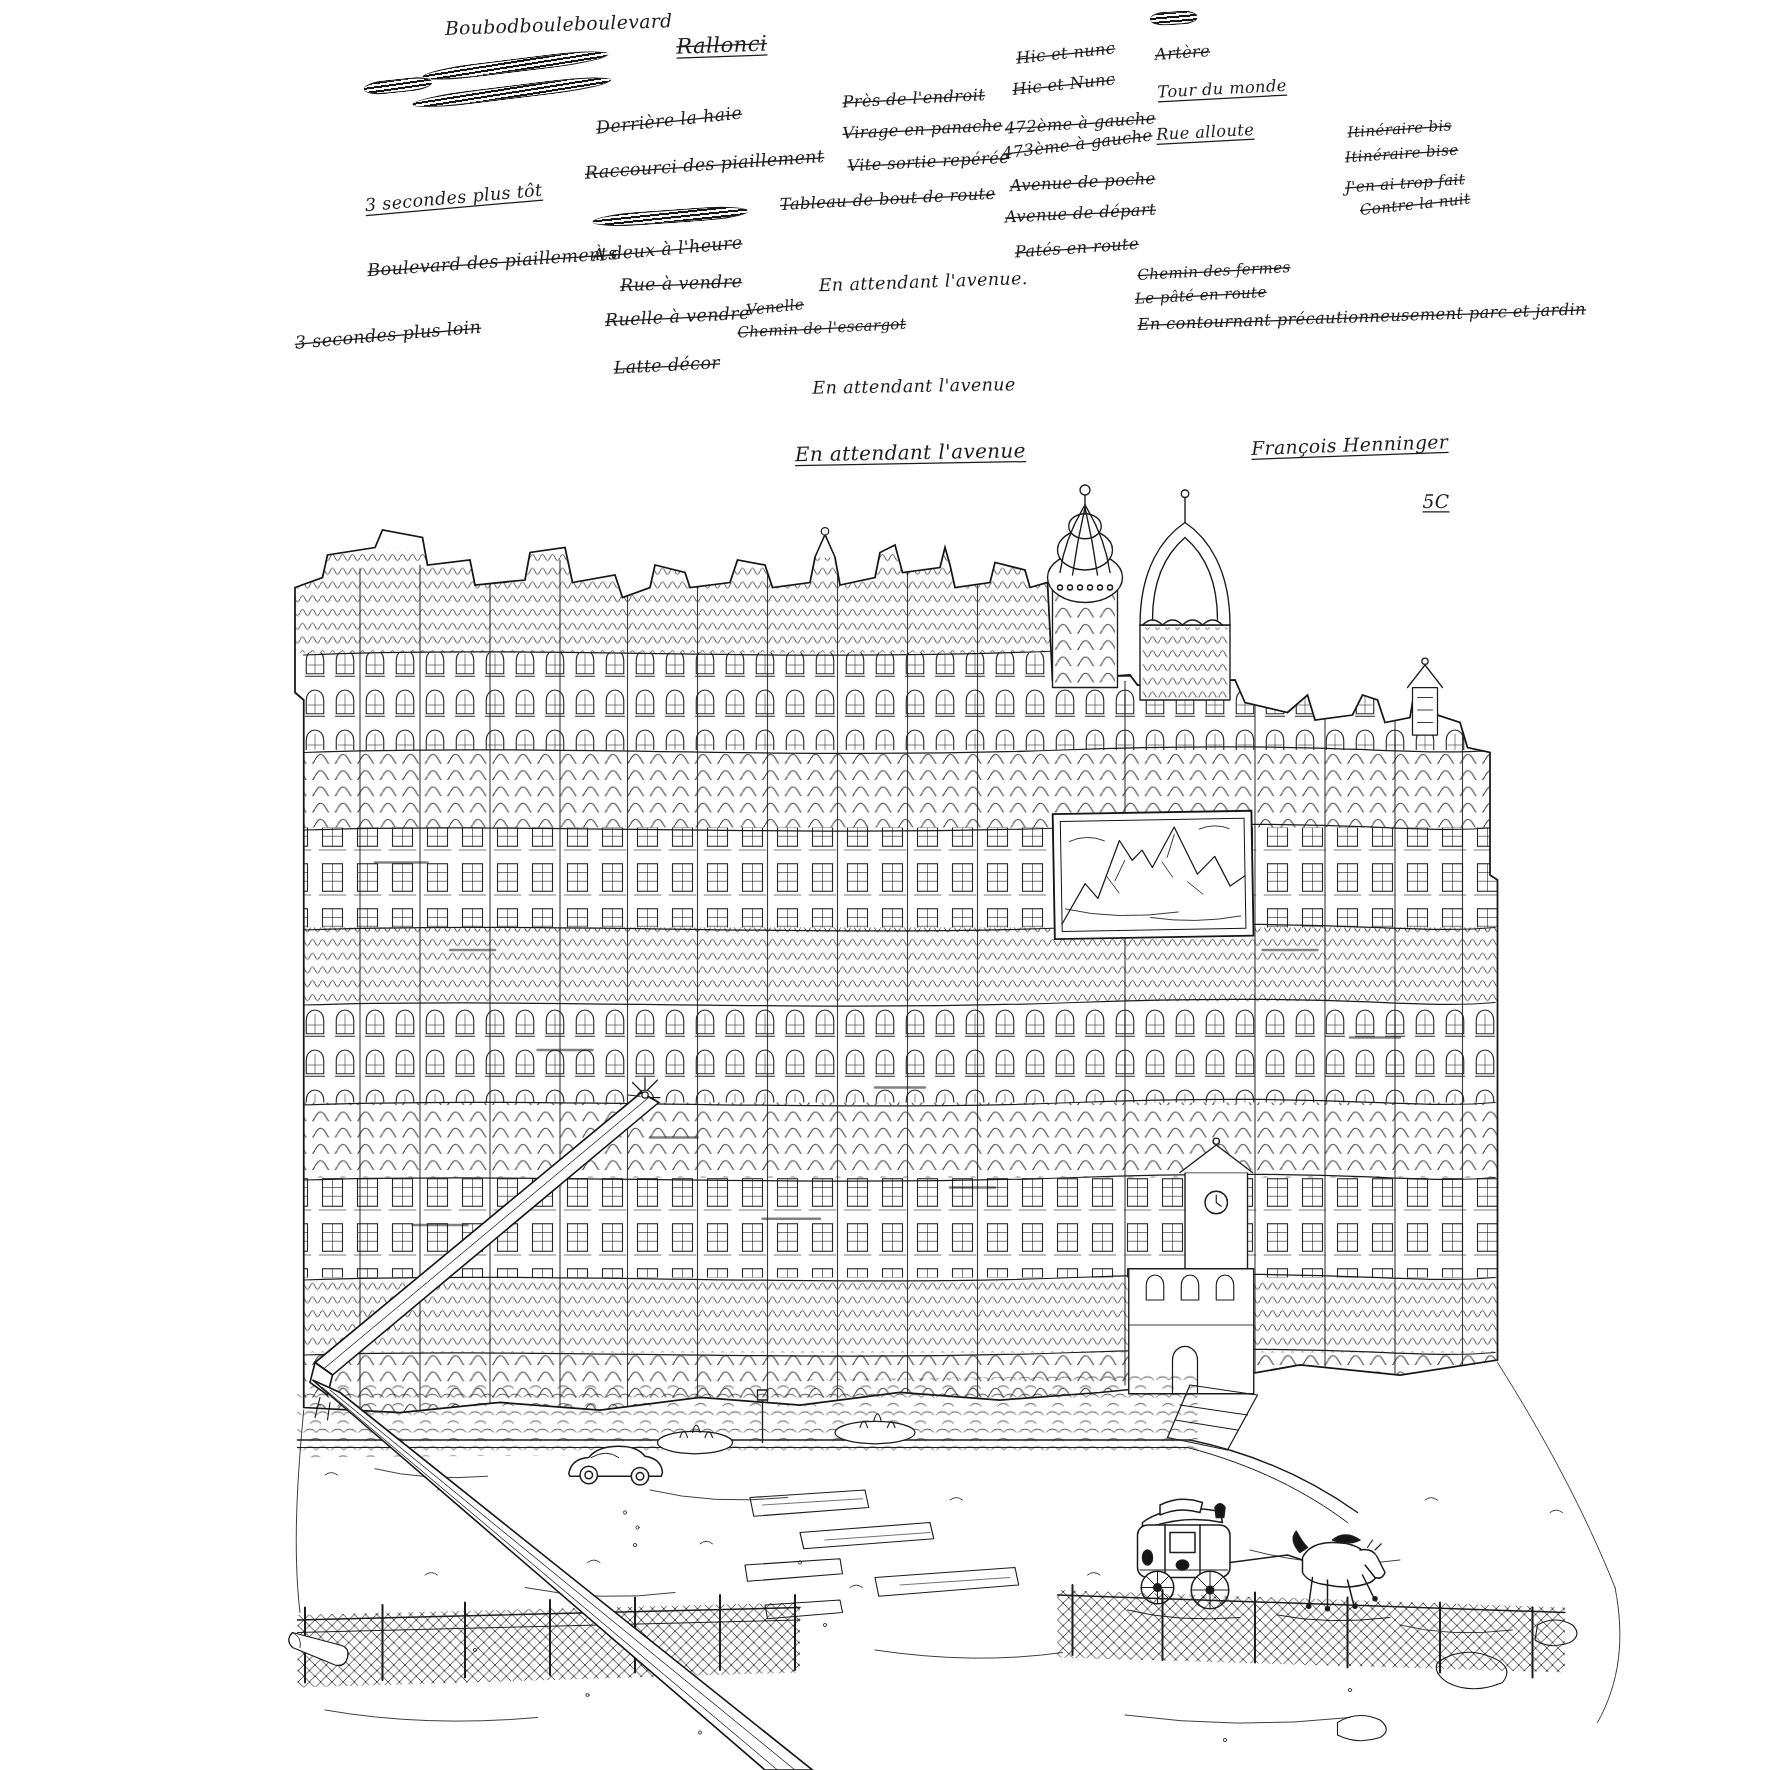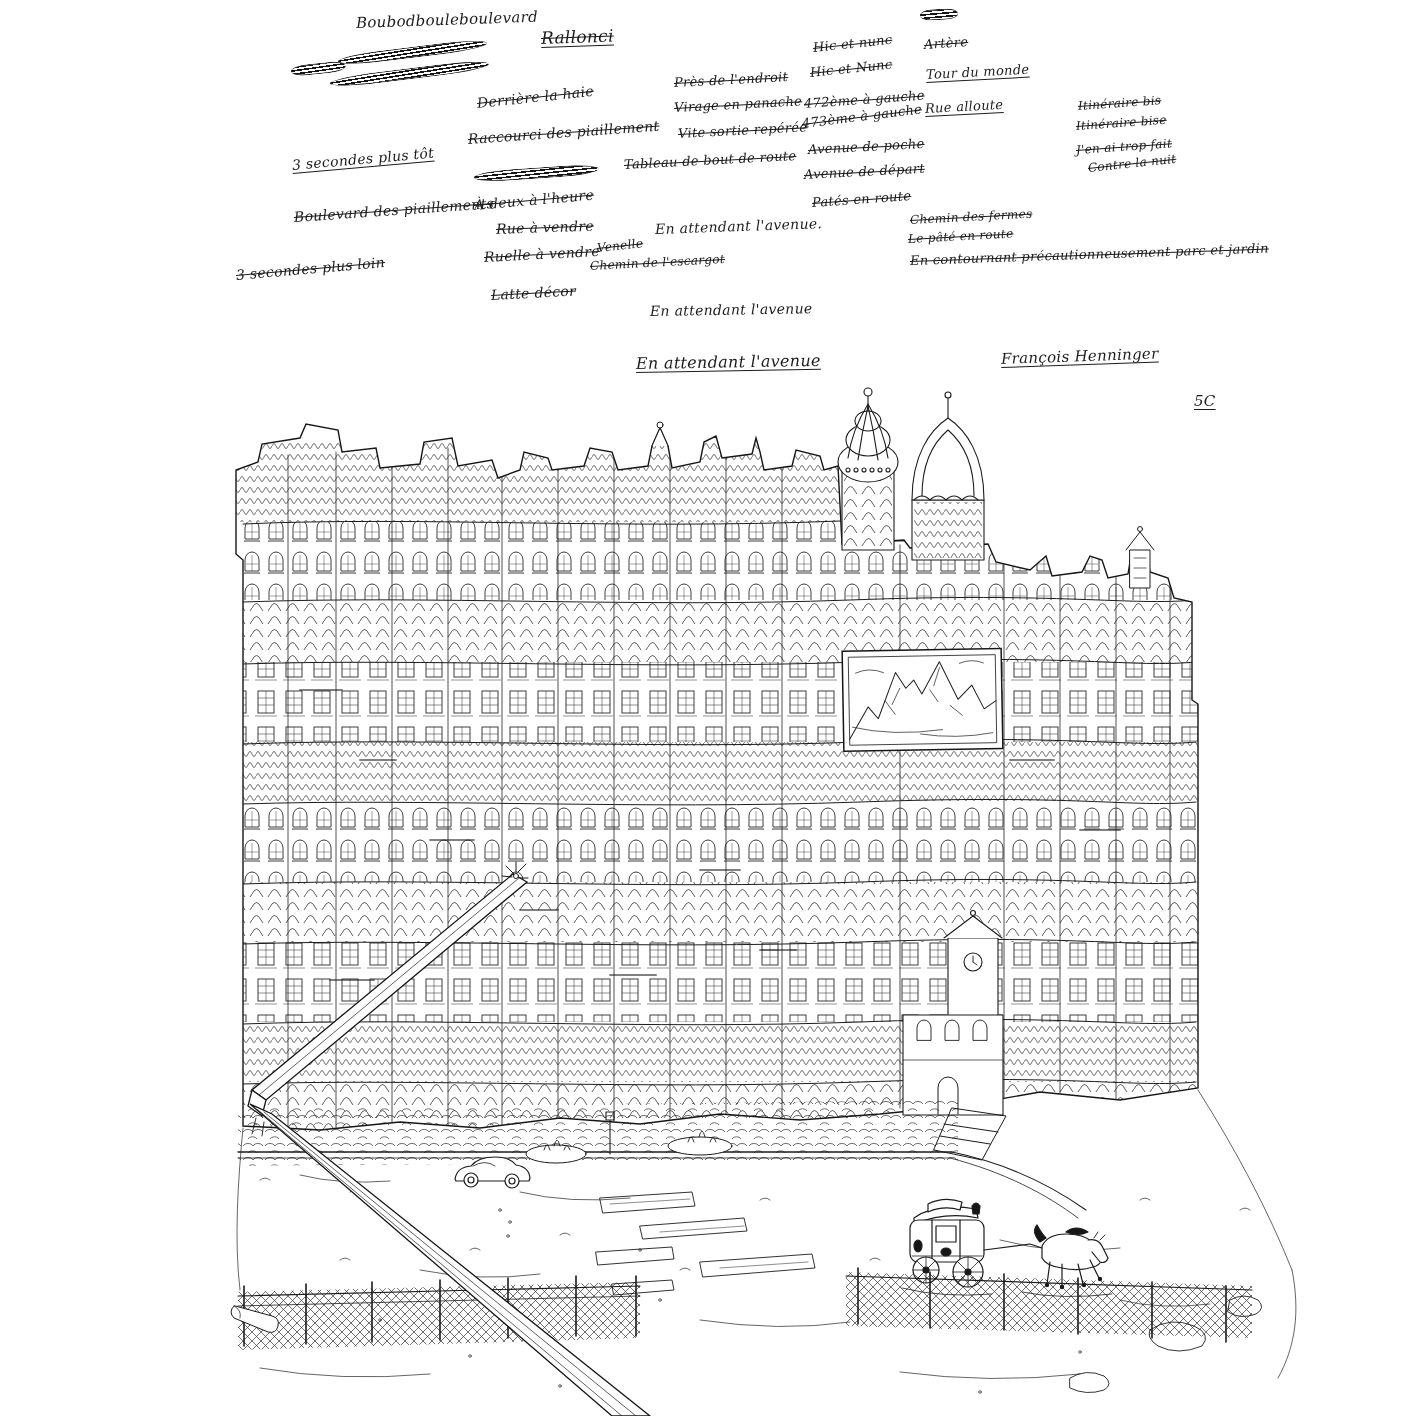--- a/index.html
+++ b/index.html
@@ -327,14 +327,14 @@
       <span class="note strike" style="left: 1076px; top: 120px; font-size: 12px; transform: rotate(-4deg);">Itinéraire bise</span>
       <span class="note strike" style="left: 1076px; top: 144px; font-size: 12px; transform: rotate(-4deg);">J'en ai trop fait</span>
       <span class="note strike" style="left: 1088px; top: 162px; font-size: 12px; transform: rotate(-6deg);">Contre la nuit</span>
       <span class="note strike" style="left: 910px; top: 214px; font-size: 12px; transform: rotate(-3deg);">Chemin des fermes</span>
       <span class="note strike" style="left: 908px; top: 233px; font-size: 12px; transform: rotate(-3deg);">Le pâté en route</span>
       <span class="note strike" style="left: 910px; top: 254px; font-size: 13px; transform: rotate(-2deg);">En contournant précautionneusement parc et jardin</span>
     </div>
 
   <span class="note under" style="left:636px;top:356px;font-size:16px;transform:rotate(-1deg)">En attendant l'avenue</span>
   <span class="note under" style="left:1001px;top:352px;font-size:15px;transform:rotate(-2deg)">François Henninger</span>
-  <span class="note under" style="left:1194px;top:394px;font-size:15px">5C</span>
+  <span class="note under" style="left:1138px;top:394px;font-size:15px">5C</span>
 </div>
 
 </body></html>

